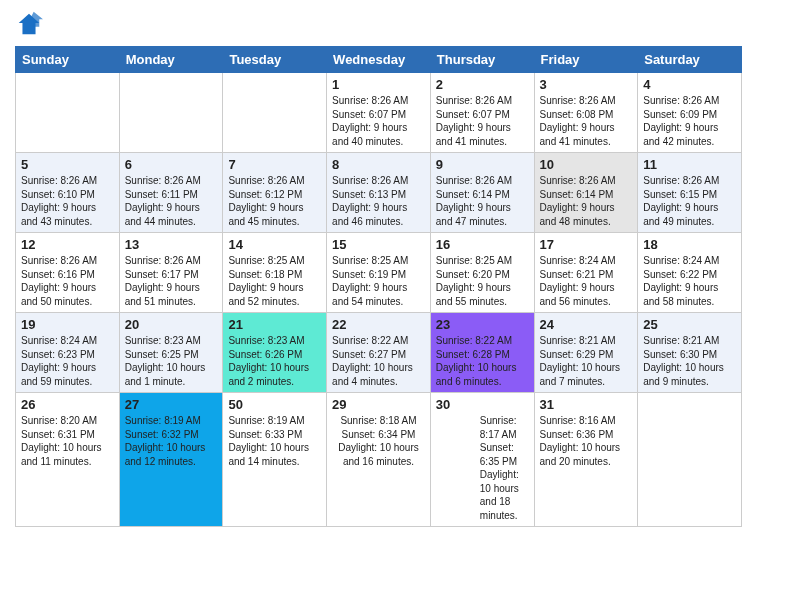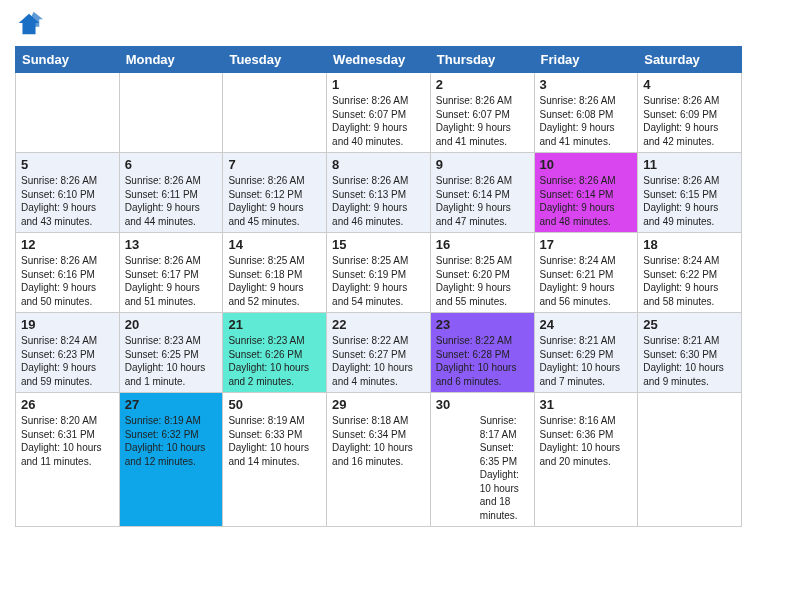--- a/index.html
+++ b/index.html
@@ -185,21 +185,21 @@
 Daylight: 9 hours
 and 46 minutes.</div>
           </td>
           <td style="background: rgb(237, 242, 250);">
             <div class="day-num">9</div>
             <div class="day-info" style="white-space: pre-line;">Sunrise: 8:26 AM
 Sunset: 6:14 PM
 Daylight: 9 hours
 and 47 minutes.</div>
           </td>
-          <td style="background: #d946ef;">
+          <td style="background: #e5e5e5;">
             <div class="day-num">10</div>
             <div class="day-info" style="white-space: pre-line;">Sunrise: 8:26 AM
 Sunset: 6:14 PM
 Daylight: 9 hours
 and 48 minutes.</div>
           </td>
           <td style="background: rgb(237, 242, 250);">
             <div class="day-num">11</div>
             <div class="day-info" style="white-space: pre-line;">Sunrise: 8:26 AM
 Sunset: 6:15 PM
@@ -326,21 +326,21 @@
           </td>
           <td style="background: rgb(255, 255, 255);">
             <div class="day-num">50</div>
             <div class="day-info" style="white-space: pre-line;">Sunrise: 8:19 AM
 Sunset: 6:33 PM
 Daylight: 10 hours
 and 14 minutes.</div>
           </td>
           <td style="background: rgb(255, 255, 255);">
             <div class="day-num">29</div>
-            <div class="day-info" style="white-space: pre-line;">Sunrise: 8:18 AM
+            <div class="day-info" style="white-space: pre-line; text-align: center;">Sunrise: 8:18 AM
 Sunset: 6:34 PM
 Daylight: 10 hours
 and 16 minutes.</div>
           </td>
           <td style="background: rgb(255, 255, 255);">
             <div class="day-num">30</div>
             <div class="day-info" style="white-space: pre-line; margin-left: 44px;">Sunrise: 8:17 AM
 Sunset: 6:35 PM
 Daylight: 10 hours
 and 18 minutes.</div>

